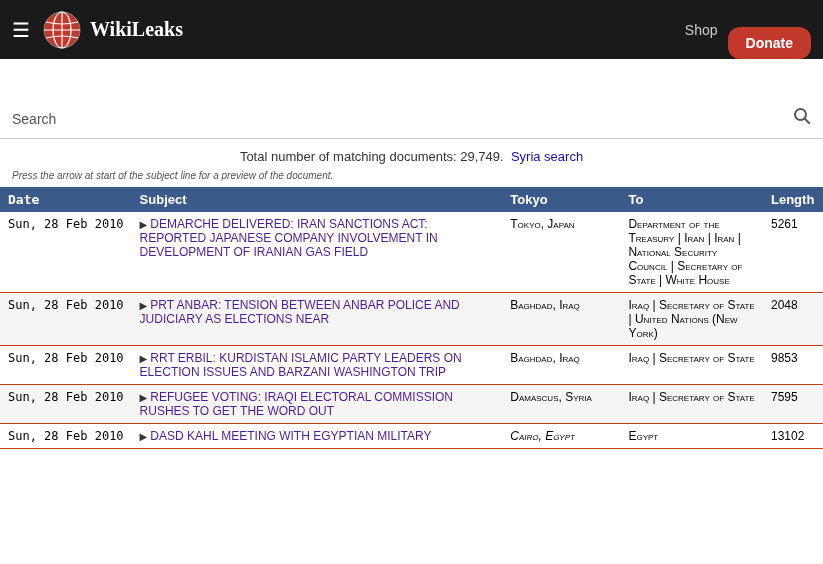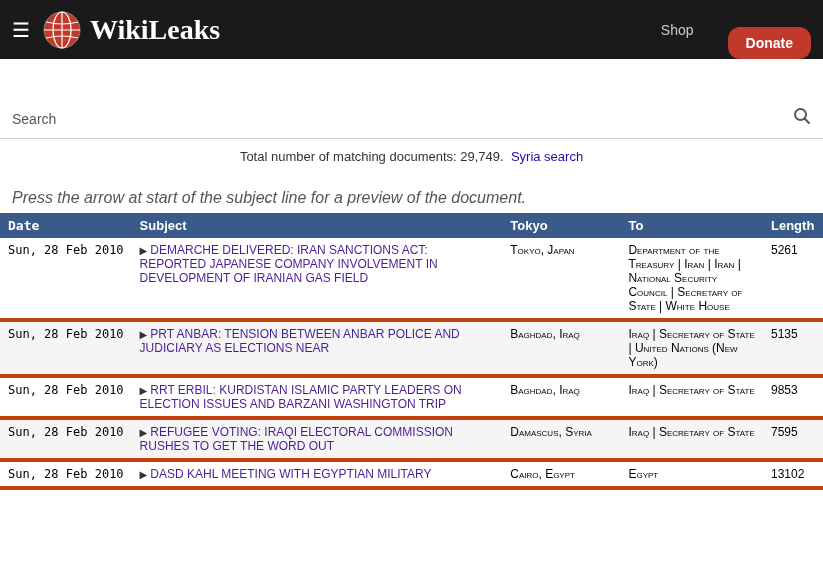--- a/index.html
+++ b/index.html
@@ -18,28 +18,28 @@
       align-items: center;
       gap: 8px;
       flex: 1;
     }
     .header-logo-icon {
       width: 40px;
       height: 40px;
     }
     .header-logo-text {
       color: #fff;
-      font-size: 28px;
+      font-size: 20px;
       font-weight: bold;
       font-family: Georgia, serif;
     }
     .header-nav {
       display: flex;
       align-items: center;
-      gap: 24px;
+      gap: 0;
     }
     .header-shop {
       color: #ccc;
       font-size: 14px;
       text-decoration: none;
       padding: 6px 10px;
     }
     .header-donate {
       background: #c0392b;
       color: #fff;
@@ -88,44 +88,43 @@
       padding: 10px 12px 4px;
       font-size: 13px;
       color: #333;
     }
     .info-bar a {
       color: #1a0dab;
       text-decoration: none;
     }
     .hint-bar {
       padding: 2px 12px 6px;
-      font-size: 16px;
+      font-size: 10px;
       color: #555;
       font-style: italic;
-      margin-top: 19px;
     }
 
     
     .results-table {
       width: 100%;
       border-collapse: collapse;
       font-size: 12px;
     }
     .results-table th {
       background: #3a5a8a;
       color: #fff;
       text-align: left;
       padding: 5px 8px;
       font-size: 13px;
       font-weight: bold;
     }
     .results-table td {
       padding: 5px 8px;
       vertical-align: top;
-      border-bottom: 4px solid #c2410c;
+      border-bottom: 1px solid #c2410c;
     }
     .results-table tr:nth-child(even) td {
       background: #f5f5f5;
     }
     .results-table tr:nth-child(odd) td {
       background: #fff;
     }
     .col-date { width: 110px; white-space: nowrap; font-family: monospace; }
     .col-subject { width: 380px; }
     .col-from { width: 120px; }
@@ -203,37 +202,37 @@
         <td class="col-subject"><span class="arrow-icon">▶</span><a class="subject-link" href="#">DEMARCHE DELIVERED: IRAN SANCTIONS ACT: REPORTED JAPANESE COMPANY INVOLVEMENT IN DEVELOPMENT OF IRANIAN GAS FIELD</a></td>
         <td class="col-from small-caps" style="font-variant: small-caps;">Tokyo, Japan</td>
         <td class="col-to small-caps" style="font-variant: small-caps;"><span>Department of the Treasury</span><span> | </span><span>Iran</span><span> | </span><span>Iran</span><span> | </span><span>National Security Council</span><span> | </span><span>Secretary of State</span><span> | </span><span>White House</span></td>
         <td class="col-length">5261</td>
       </tr>
       <tr>
         <td class="col-date">Sun, 28 Feb 2010</td>
         <td class="col-subject"><span class="arrow-icon">▶</span><a class="subject-link" href="#">PRT ANBAR: TENSION BETWEEN ANBAR POLICE AND JUDICIARY AS ELECTIONS NEAR</a></td>
         <td class="col-from small-caps" style="font-variant: small-caps;">Baghdad, Iraq</td>
         <td class="col-to small-caps" style="font-variant: small-caps;"><span>Iraq</span><span> | </span><span>Secretary of State</span><span> | </span><span>United Nations (New York)</span></td>
-        <td class="col-length">5135</td>
+        <td class="col-length">2048</td>
       </tr>
       <tr>
         <td class="col-date">Sun, 28 Feb 2010</td>
         <td class="col-subject"><span class="arrow-icon">▶</span><a class="subject-link" href="#">RRT ERBIL: KURDISTAN ISLAMIC PARTY LEADERS ON ELECTION ISSUES AND BARZANI WASHINGTON TRIP</a></td>
         <td class="col-from small-caps" style="font-variant: small-caps;">Baghdad, Iraq</td>
         <td class="col-to small-caps" style="font-variant: small-caps;"><span>Iraq</span><span> | </span><span>Secretary of State</span></td>
         <td class="col-length">9853</td>
       </tr>
       <tr>
         <td class="col-date">Sun, 28 Feb 2010</td>
         <td class="col-subject"><span class="arrow-icon">▶</span><a class="subject-link" href="#">REFUGEE VOTING: IRAQI ELECTORAL COMMISSION RUSHES TO GET THE WORD OUT</a></td>
         <td class="col-from small-caps" style="font-variant: small-caps;">Damascus, Syria</td>
         <td class="col-to small-caps" style="font-variant: small-caps;"><span>Iraq</span><span> | </span><span>Secretary of State</span></td>
         <td class="col-length">7595</td>
       </tr>
       <tr>
         <td class="col-date">Sun, 28 Feb 2010</td>
         <td class="col-subject"><span class="arrow-icon">▶</span><a class="subject-link" href="#">DASD KAHL MEETING WITH EGYPTIAN MILITARY</a></td>
-        <td class="col-from small-caps" style="font-variant: small-caps;">Cairo, Egypt</td>
+        <td class="col-from small-caps" style="font-variant: small-caps; font-style: italic;">Cairo, Egypt</td>
         <td class="col-to small-caps" style="font-variant: small-caps;"><span>Egypt</span></td>
         <td class="col-length">13102</td>
       </tr>
     </tbody>
 </table>
 
 </body></html>

